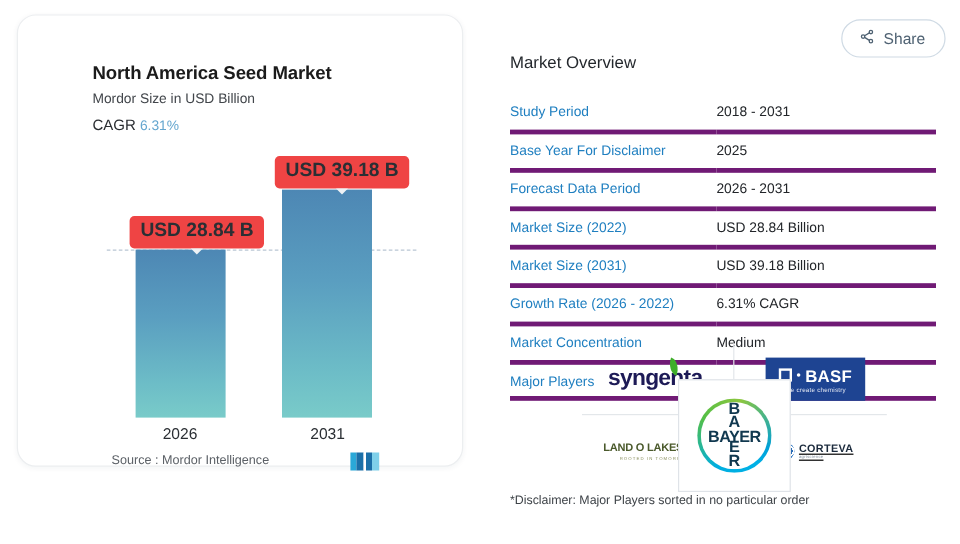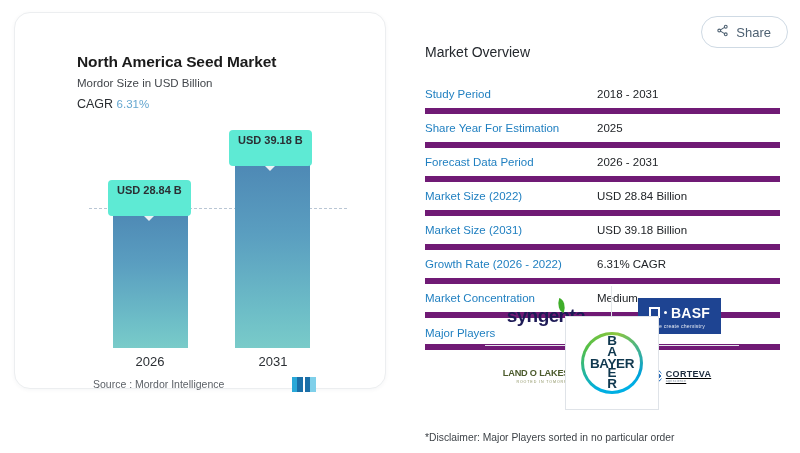--- a/index.html
+++ b/index.html
@@ -51,24 +51,24 @@
   }
   .bar {
     position: absolute;
     background: linear-gradient(to bottom, #4d87b4 0%, #5a9ec0 40%, #6dbdc7 80%, #79cbc9 100%);
   }
   .bar-2026 { left: 68px; top: 90px; width: 75px; height: 140px; }
   .bar-2031 { left: 190px; top: 40px; width: 75px; height: 190px; }
 
   .badge {
     position: absolute;
-    background: #5eead4;
+    background: #ef4444;
     border-radius: 4px;
-    padding: 4px 9px 20px 9px;
-    font-size: 11px; font-weight: bold; color: #2b2f34;
+    padding: 4px 9px 5px 9px;
+    font-size: 16px; font-weight: bold; color: #2b2f34;
     white-space: nowrap;
   }
   .badge::after {
     content: "";
     position: absolute;
     left: 50%; bottom: -5px; margin-left: -5px;
     border-left: 5px solid transparent;
     border-right: 5px solid transparent;
     border-top: 5px solid #eef2f5;
   }
@@ -105,21 +105,21 @@
 
   
   .overview {
     position: absolute; left: 425px; top: 44px;
     width: 358px;
   }
   .overview-title {
     font-size: 14px; color: #24282d; margin-bottom: 20px;
   }
   .ov-table { width: 355px; border-collapse: collapse; }
-  .ov-table tr { border-bottom: 6px solid #701a75; }
+  .ov-table tr { border-bottom: 4px solid #701a75; }
   .ov-table td {
     padding: 8px 0 8px 0;
     font-size: 11.5px;
     vertical-align: middle;
   }
   .ov-label { color: #1f7fc0; width: 172px; }
   .ov-value { color: #222529; }
   .ov-players td { padding-top: 9px; padding-bottom: 5px; border: none; }
 
   
@@ -202,21 +202,21 @@
     position: absolute; font-size: 13.5px; font-weight: bold;
     color: #10384f; letter-spacing: -0.4px;
   }
   .bayer-v {
     position: absolute; font-size: 13.5px; font-weight: bold;
     color: #10384f; display: flex; flex-direction: column;
     line-height: 0.80; align-items: center;
   }
 
   .disclaimer {
-    position: absolute; left: 425px; top: 432px;
+    position: absolute; left: 425px; top: 412px;
     font-size: 10.3px; color: #3e4348;
   }
 </style>
 </head>
 <body>
 
 <div class="page">
 
   <div class="chart-card">
 
@@ -268,21 +268,21 @@
   <div class="overview">
     <div class="overview-title">Market Overview</div>
 
     <table class="ov-table">
       <tbody>
         <tr>
           <td class="ov-label">Study Period</td>
           <td class="ov-value">2018 - 2031</td>
         </tr>
         <tr>
-          <td class="ov-label">Share Year For Estimation</td>
+          <td class="ov-label">Base Year For Disclaimer</td>
           <td class="ov-value">2025</td>
         </tr>
         <tr>
           <td class="ov-label">Forecast Data Period</td>
           <td class="ov-value">2026 - 2031</td>
         </tr>
         <tr>
           <td class="ov-label">Market Size (2022)</td>
           <td class="ov-value">USD 28.84 Billion</td>
         </tr>

